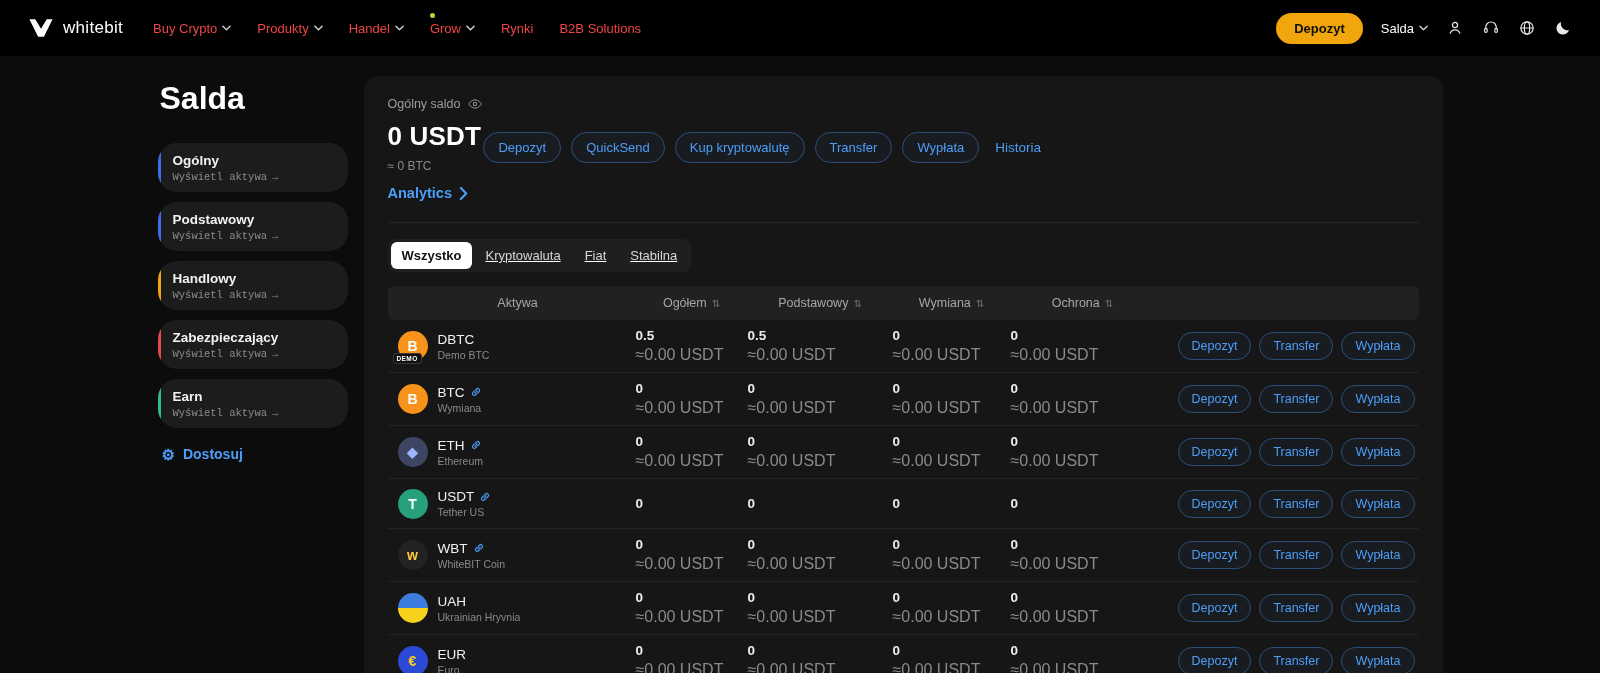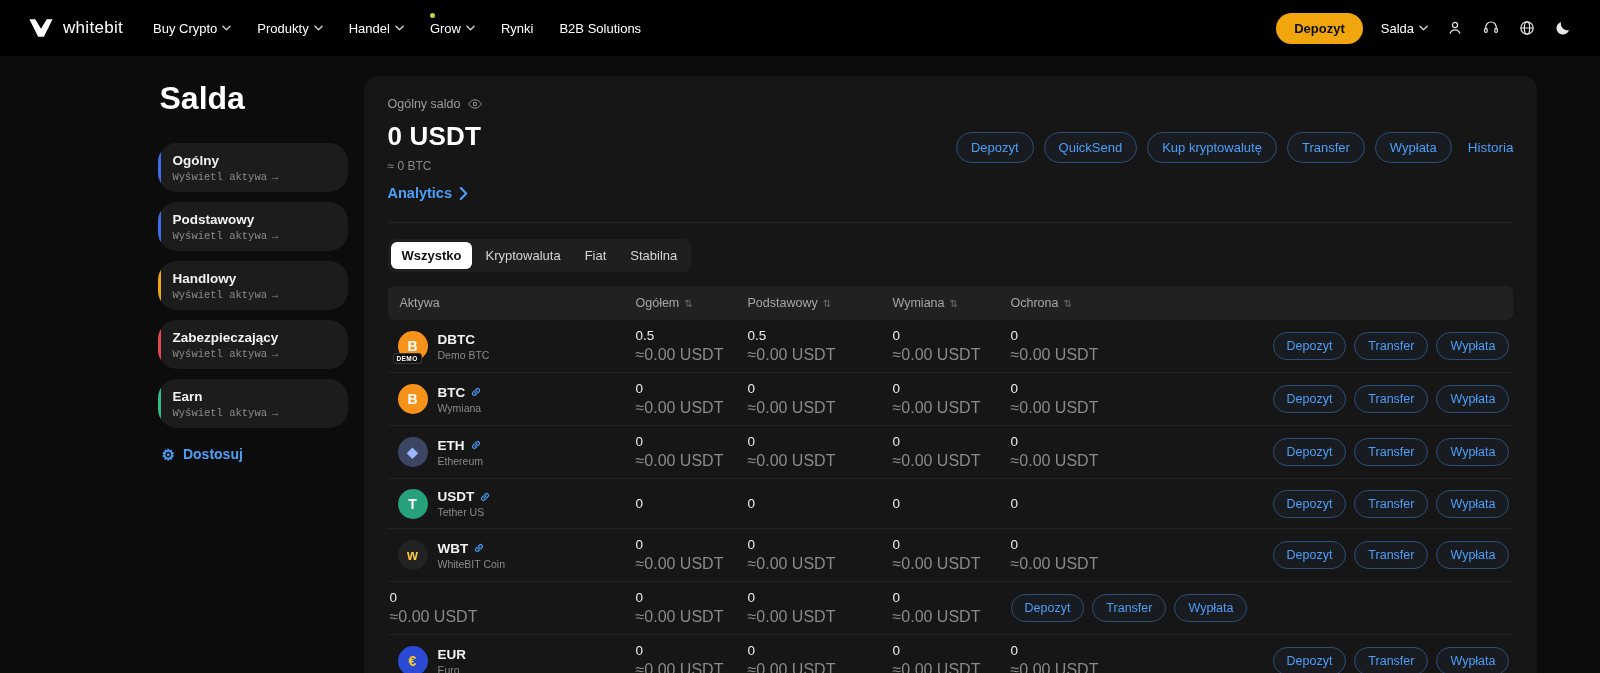--- a/index.html
+++ b/index.html
@@ -11,76 +11,76 @@
   body{
     overflow:hidden;background:#0c0c0c;color:#fff;
     font-family:"Liberation Sans",sans-serif;
   }
   
   .navbar{height:56px;background:#000;display:flex;align-items:center;padding:0 28px;gap:30px;}
   .brand{display:flex;align-items:center;gap:9px;cursor:pointer;}
   .logo-mark{width:26px;height:22px;fill:#fff;}
   .brand-text{font-size:17px;font-weight:400;letter-spacing:.3px;}
   .nav-list{display:flex;gap:26px;align-items:center;}
-  .nav-item{position:relative;display:flex;align-items:center;gap:5px;font-size:13px;color:#ffffff;cursor:pointer;white-space:nowrap;}
+  .nav-item{position:relative;display:flex;align-items:center;gap:5px;font-size:13px;color:#ef4444;cursor:pointer;white-space:nowrap;}
   .chev{width:9px;height:6px;fill:none;stroke:#cfcfcf;stroke-width:1.6;stroke-linecap:round;stroke-linejoin:round;}
   .nav-dot{position:absolute;top:-8px;left:0;width:5px;height:5px;border-radius:50%;background:#b8d832;}
   .nav-right{margin-left:auto;display:flex;align-items:center;gap:18px;}
   .deposit-btn{background:var(--accent-yellow);color:#0d0d0d;font-weight:700;font-size:13px;border:none;border-radius:17px;padding:8px 18px;cursor:pointer;font-family:inherit;}
   .balance-menu{display:flex;align-items:center;gap:5px;font-size:13px;cursor:pointer;}
   .icon-btn{display:inline-flex;cursor:pointer;}
   .icon-btn svg{width:18px;height:18px;fill:none;stroke:#e8e8e8;stroke-width:1.6;stroke-linecap:round;stroke-linejoin:round;}
   .icon-btn svg.moon{fill:#e8e8e8;stroke:none;}
   
   .layout{display:flex;width:1285px;margin:20px auto 0;gap:16px;align-items:flex-start;}
   .sidebar{width:190px;flex:none;}
   .page-title{font-size:32px;font-weight:700;margin:4px 0 26px 2px;color:#fff;}
   .acc-card{position:relative;background:#1c1c1c;border-radius:19px;padding:10px 12px 9px 15px;margin-bottom:10px;cursor:pointer;overflow:hidden;}
   .acc-card::before{content:"";position:absolute;left:0;top:0;bottom:0;width:3px;background:var(--bar,#3d6deb);}
   .acc-label{font-size:13.5px;font-weight:700;color:#f2f2f2;}
   .acc-sub{font-size:10.5px;color:#8b8b8b;margin-top:3px;display:flex;align-items:center;gap:5px;font-family:Liberation Mono, monospace;}
   .customize{display:flex;align-items:center;gap:8px;color:var(--accent-blue);font-size:14px;font-weight:600;margin-top:18px;padding-left:4px;cursor:pointer;}
   .gear{font-size:15px;line-height:1;}
   
   .panel{flex:1;background:#161616;border-radius:14px;padding:20px 24px;min-height:800px;}
-  .summary{display:flex;justify-content:space-between;}
+  .summary{display:flex;justify-content:flex-start;}
   .sum-label-row{display:flex;align-items:center;gap:7px;color:#9c9c9c;font-size:12.5px;}
   .eye{width:16px;height:16px;fill:none;stroke:#9c9c9c;stroke-width:1.5;cursor:pointer;}
   .sum-amount{font-size:26px;font-weight:700;margin-top:9px;letter-spacing:.2px;}
   .sum-approx{font-size:12px;color:#8a8a8a;margin-top:7px;}
   .analytics{display:inline-flex;align-items:center;gap:7px;color:var(--accent-blue);font-size:14.5px;font-weight:600;margin-top:12px;cursor:pointer;}
   .chev-r{width:9px;height:13px;fill:none;stroke:var(--accent-blue);stroke-width:2;stroke-linecap:round;stroke-linejoin:round;}
   .summary-actions{display:flex;align-items:center;gap:10px;margin-top:36px;align-self:flex-start;}
   .pill{background:rgba(46,84,134,.10);border:1px solid #2b4e79;color:var(--accent-blue);border-radius:16px;padding:7px 14px;font-size:13px;font-family:inherit;cursor:pointer;white-space:nowrap;}
   .pill.sm{padding:6px 13px;font-size:12.5px;border-radius:15px;}
   .history-link{color:var(--accent-blue);font-size:13.5px;margin-left:6px;cursor:pointer;text-decoration:none;}
   .divider{border-top:1px solid #262626;margin-top:20px;}
-  .filter-row{display:flex;justify-content:space-between;align-items:center;margin-top:16px;}
+  .filter-row{display:flex;justify-content:space-between;align-items:center;margin-top:16px;text-decoration:underline;}
   .tabs{display:flex;background:#1f1f1f;border-radius:8px;padding:3px;gap:2px;}
   .tab{font-size:13px;color:#d6d6d6;padding:6px 11px;border-radius:6px;cursor:pointer;white-space:nowrap;}
   .tab.active{background:#fff;color:#111;font-weight:700;}
   .search{display:flex;align-items:center;gap:8px;border:1px solid #3a3a3a;border-radius:8px;padding:0 10px;height:32px;width:216px;background:#141414;}
   .search svg{width:15px;height:15px;fill:none;stroke:#8f8f8f;stroke-width:1.7;stroke-linecap:round;flex:none;}
   .search input{background:transparent;border:none;outline:none;color:#ddd;font-size:13px;width:100%;font-family:inherit;}
   .search input::placeholder{color:#777;}
   
   .thead,.trow{display:grid;grid-template-columns:246px 112px 145px 118px 1fr 262px;align-items:center;}
   .thead{background:#212121;border-radius:6px;height:34px;margin-top:14px;color:#a6a6a6;font-size:12.5px;padding:0 2px;}
-  .th{display:flex;align-items:center;gap:5px;}
+  .th{display:flex;align-items:center;gap:5px;justify-content:center;}
   .th:first-child{padding-left:10px;}
   .sort{font-size:10px;color:#6f6f6f;cursor:pointer;}
   .trow{min-height:50px;border-bottom:1px solid #232323;padding:8px 2px;}
   .asset{display:flex;align-items:center;gap:10px;padding-left:8px;}
   .coin{position:relative;width:30px;height:30px;border-radius:50%;display:flex;align-items:center;justify-content:center;font-weight:700;font-size:14px;flex:none;}
   .coin-badge{position:absolute;left:-5px;bottom:-3px;background:#101010;border:1px solid #3a3a3a;color:#fff;font-size:6.5px;font-weight:700;padding:1px 3px;border-radius:3px;letter-spacing:.4px;}
   .sym-line{display:flex;align-items:center;gap:5px;}
-  .sym{font-size:13.5px;font-weight:700;color:#f2f2f2;}
+  .sym{font-size:13.5px;font-weight:400;color:#f2f2f2;}
   .link-icon{width:12px;height:12px;fill:none;stroke:var(--accent-blue);stroke-width:1.6;stroke-linecap:round;stroke-linejoin:round;cursor:pointer;}
   .cname{font-size:10.5px;color:#8a8a8a;margin-top:2px;display:block;}
-  .v-main{font-size:13.5px;font-weight:400;color:#ededed;display:block;}
+  .v-main{font-size:13.5px;font-weight:700;color:#ededed;display:block;}
   .v-sub{font-size:16px;color:#8a8a8a;margin-top:3px;display:block;}
   .row-actions{display:flex;justify-content:flex-end;gap:8px;padding-right:2px;}
 </style>
 </head>
 <body>
 
 <nav class="navbar">
   <div class="brand">
     <svg class="logo-mark" viewBox="0 0 36 28">
         <path d="M2 2h8l8 13L26 2h8L22 26h-8L2 2Z"></path>
@@ -450,20 +450,32 @@
             <span class="v-main">0</span>
             <span class="v-sub">≈0.00 USDT</span>
           </div>
     <div class="row-actions">
             <button class="pill sm">Depozyt</button>
             <button class="pill sm">Transfer</button>
             <button class="pill sm">Wypłata</button>
           </div>
   </div>
         <div class="trow">
+    <div class="asset">
+      <span class="coin" style="background: linear-gradient(rgb(62, 125, 224) 50%, rgb(247, 210, 29) 50%); color: rgb(255, 255, 255);">
+              <span class="coin-glyph"></span>
+            </span>
+      <span class="asset-text">
+        <span class="sym-line">
+          <span class="sym">UAH</span>
+
+        </span>
+        <span class="cname">Ukrainian Hryvnia</span>
+      </span>
+    </div>
     <div class="val">
             <span class="v-main">0</span>
             <span class="v-sub">≈0.00 USDT</span>
           </div>
     <div class="val">
             <span class="v-main">0</span>
             <span class="v-sub">≈0.00 USDT</span>
           </div>
     <div class="val">
             <span class="v-main">0</span>

